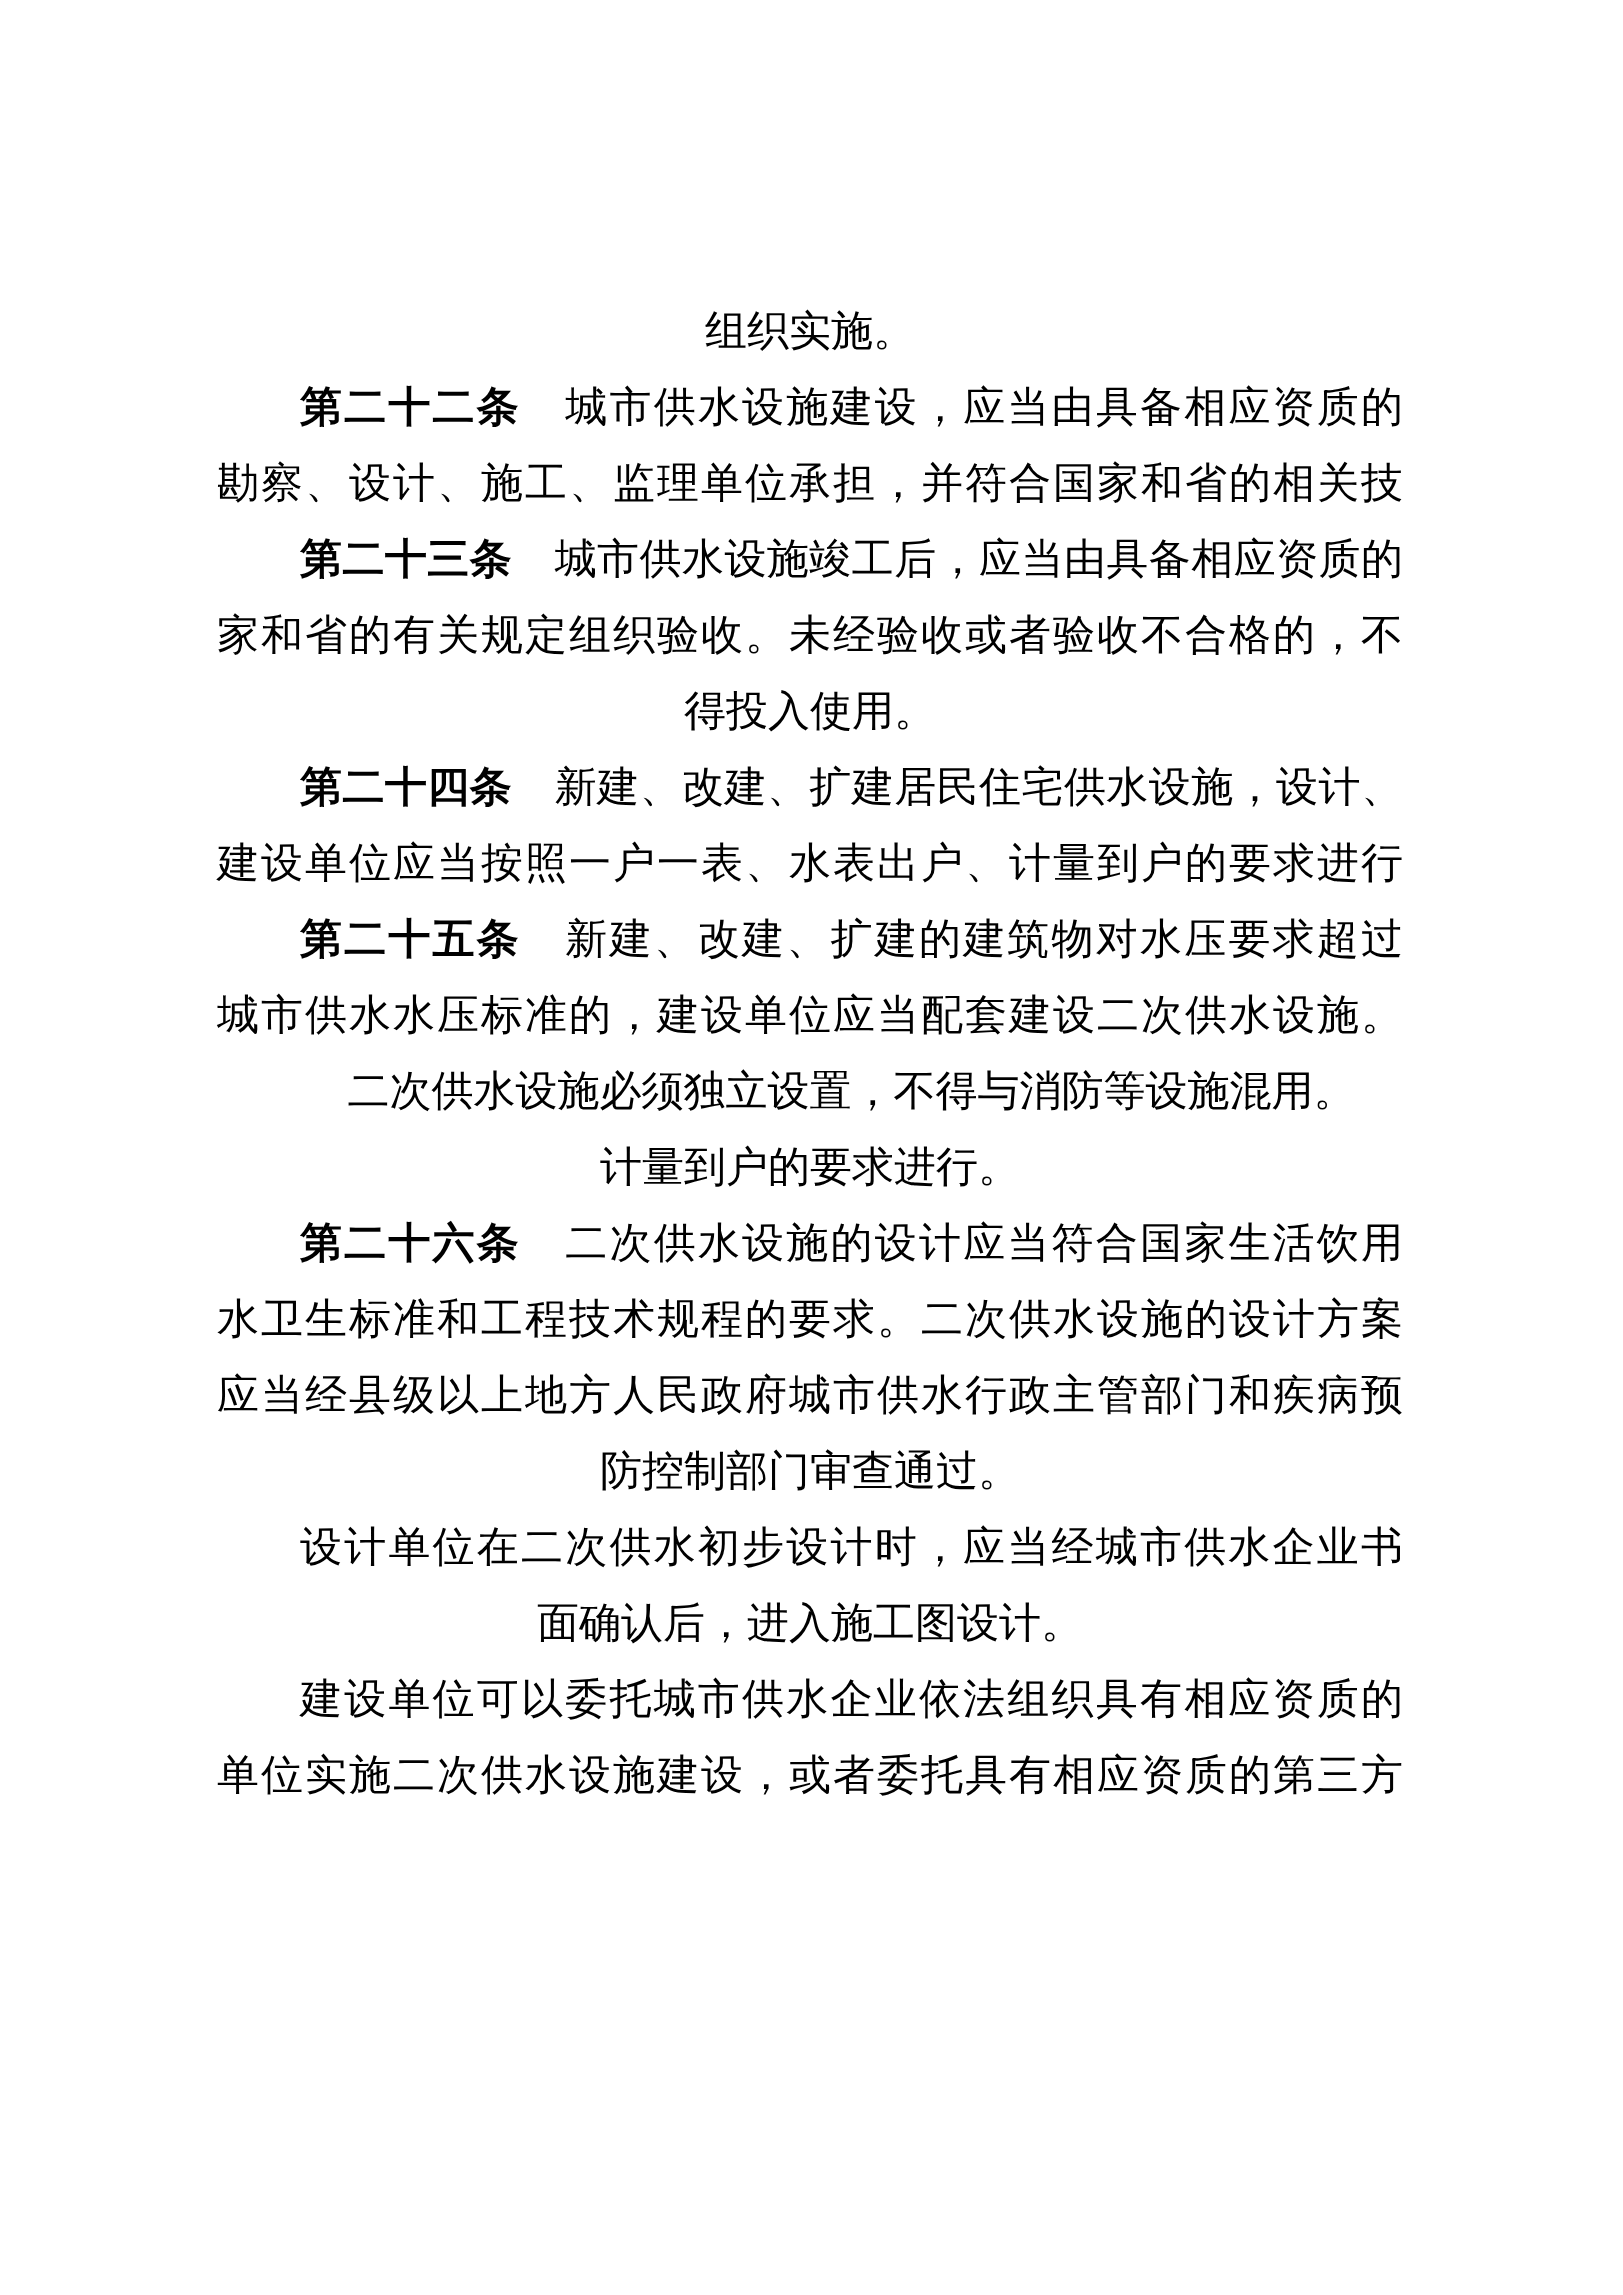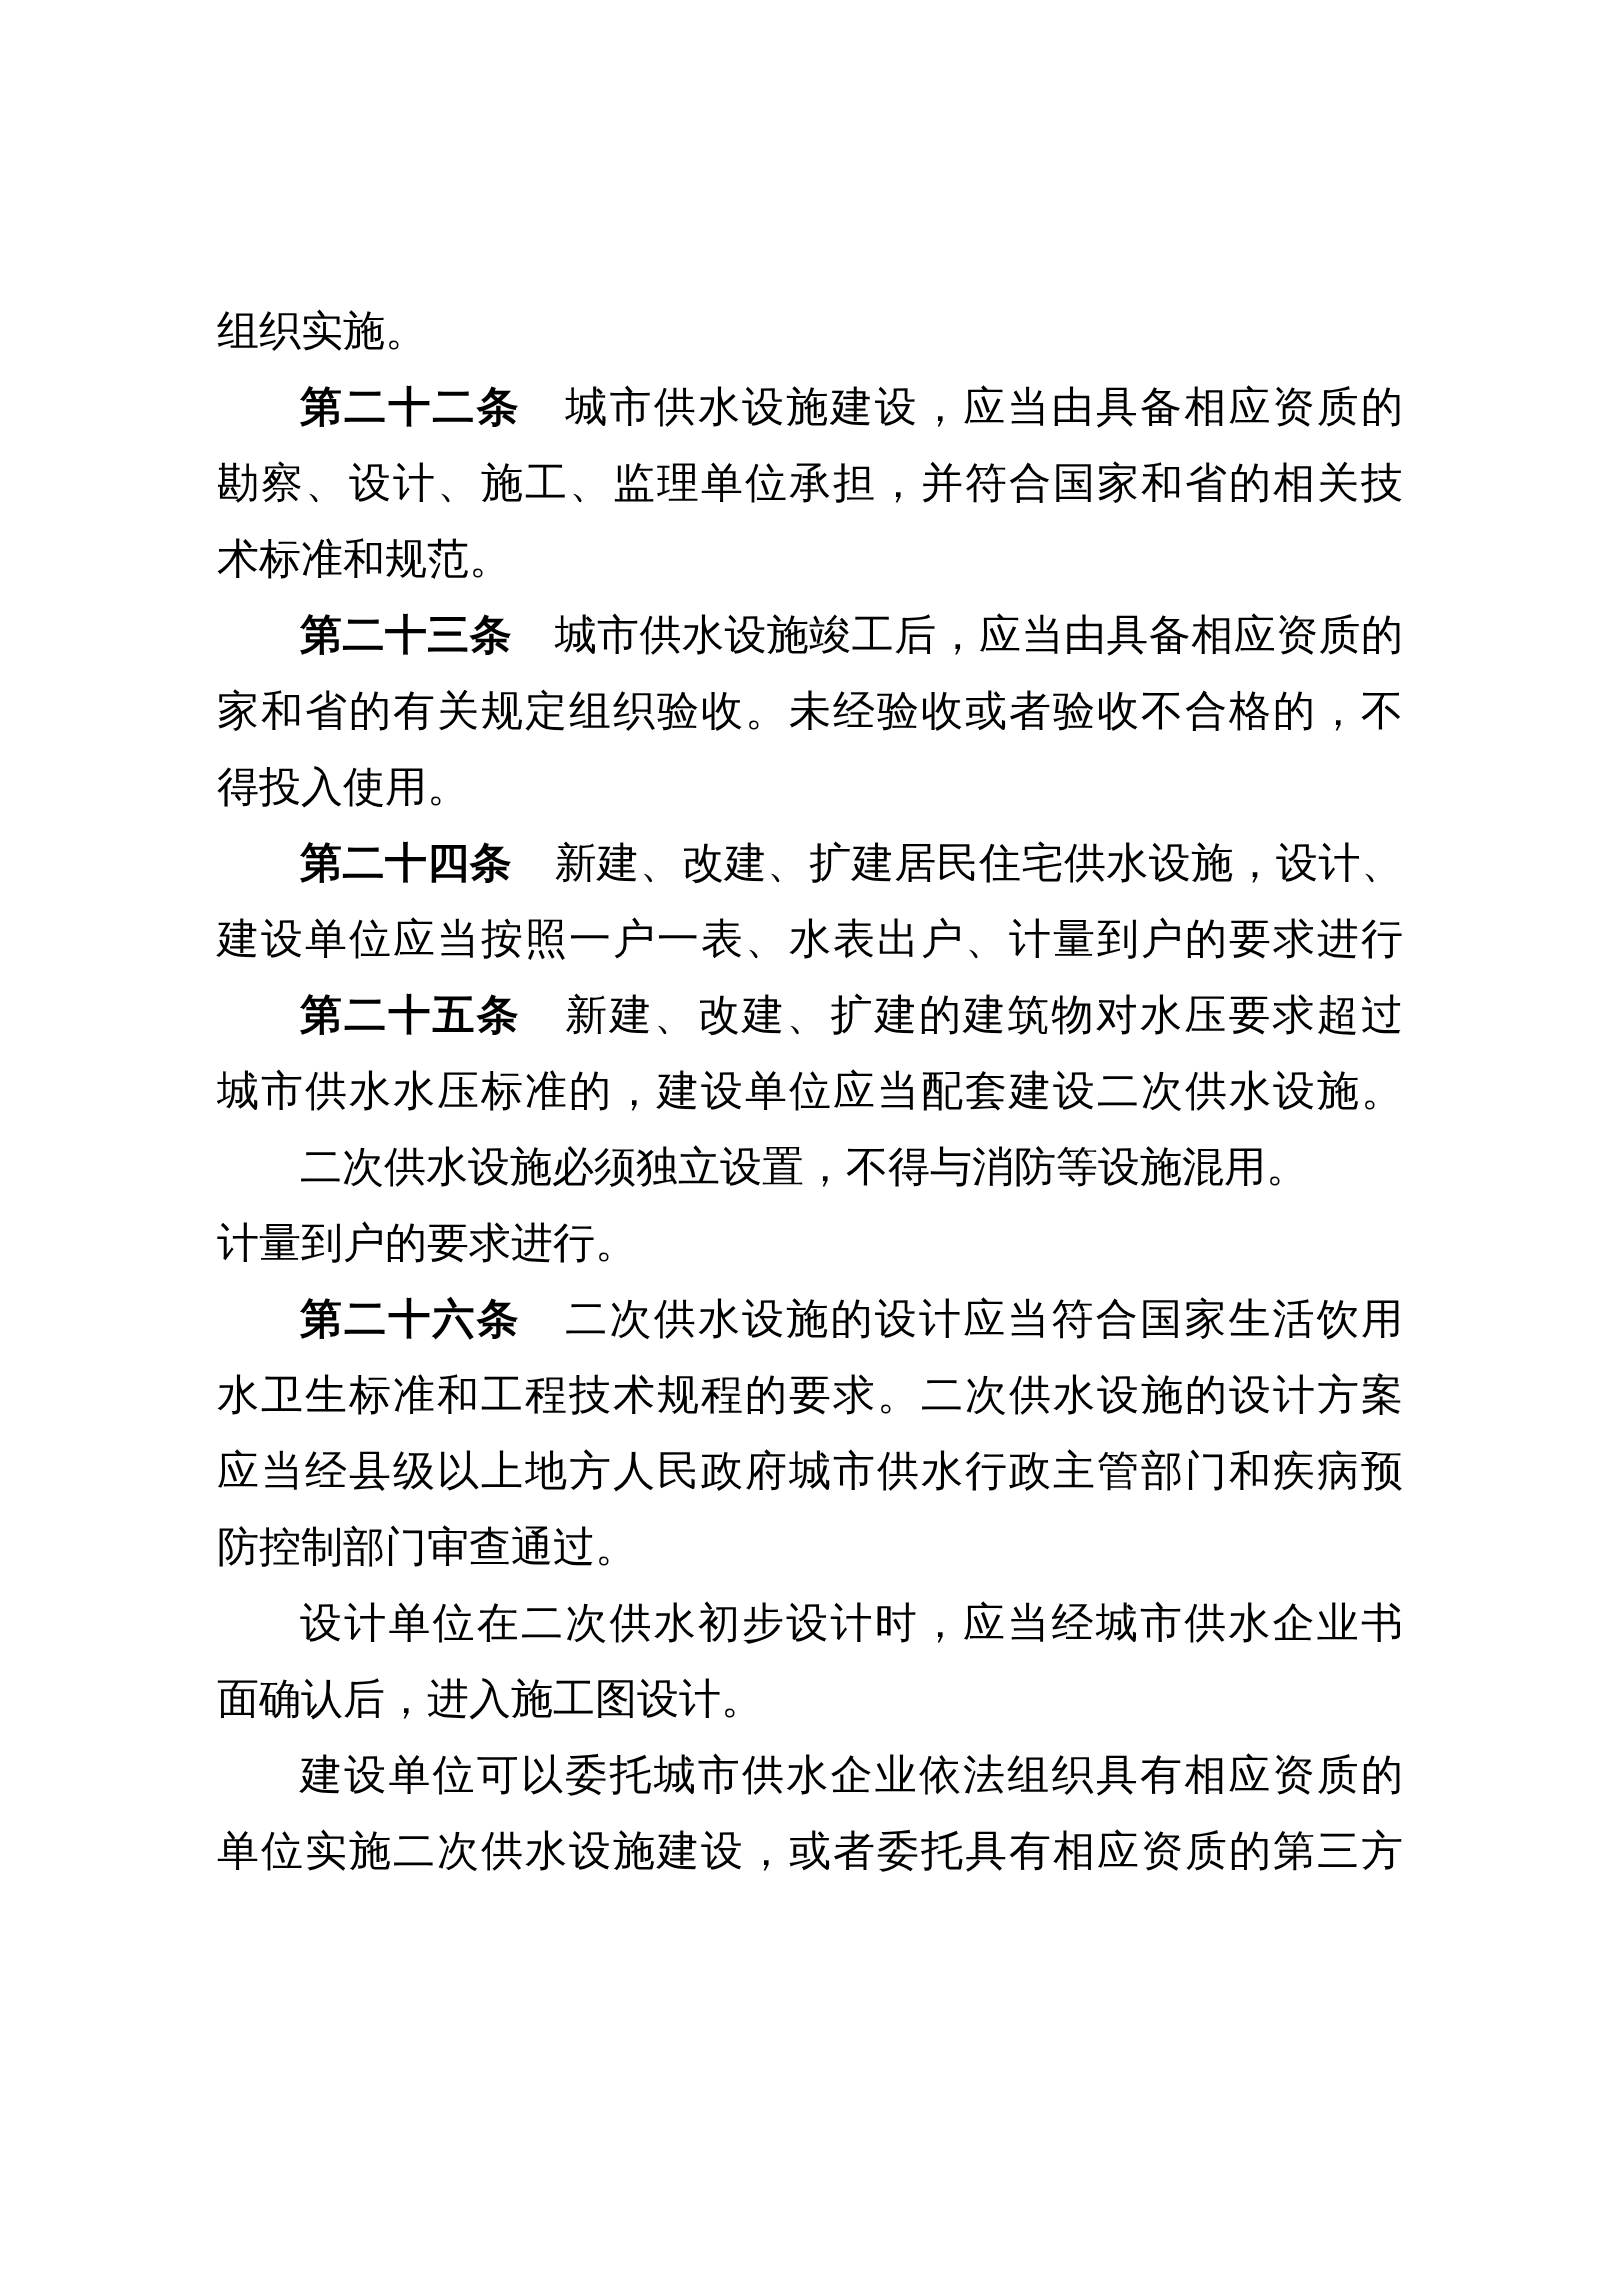--- a/index.html
+++ b/index.html
@@ -19,21 +19,21 @@
     left: 217px;
     top: 293px;
     width: 1186px;
   }
   .line {
     height: 76px;
     line-height: 76px;
     font-size: 42px;
     color: #000000;
     font-family: "Liberation Serif", "DejaVu Serif", serif;
-    text-align: left;
+    text-align: center;
     white-space: normal;
     overflow: visible;
   }
   .line.j {
     text-align: justify;
     text-align-last: justify;
     text-justify: inter-character;
   }
   .line.ind {
     padding-left: 83px;
@@ -46,21 +46,20 @@
 </head>
 <body>
 
 <div class="page">
   <div class="content">
 
     <div class="line"><span>组织实施。</span></div>
 
     <div class="line j ind"><span class="art">第二十二条</span><span>　城市供水设施建设，应当由具备相应资质的</span></div>
     <div class="line j"><span>勘察、设计、施工、监理单位承担，并符合国家和省的相关技</span></div>
-    <div class="line"><span>术标准和规范。</span></div>
 
     <div class="line j ind"><span class="art">第二十三条</span><span>　城市供水设施竣工后，应当由具备相应资质的</span></div>
     <div class="line j"><span>家和省的有关规定组织验收。未经验收或者验收不合格的，不</span></div>
     <div class="line"><span>得投入使用。</span></div>
 
     <div class="line j ind"><span class="art">第二十四条</span><span>　新建、改建、扩建居民住宅供水设施，设计、</span></div>
     <div class="line j"><span>建设单位应当按照一户一表、水表出户、计量到户的要求进行</span></div>
 
     <div class="line j ind"><span class="art">第二十五条</span><span>　新建、改建、扩建的建筑物对水压要求超过</span></div>
     <div class="line j"><span>城市供水水压标准的，建设单位应当配套建设二次供水设施。</span></div>

